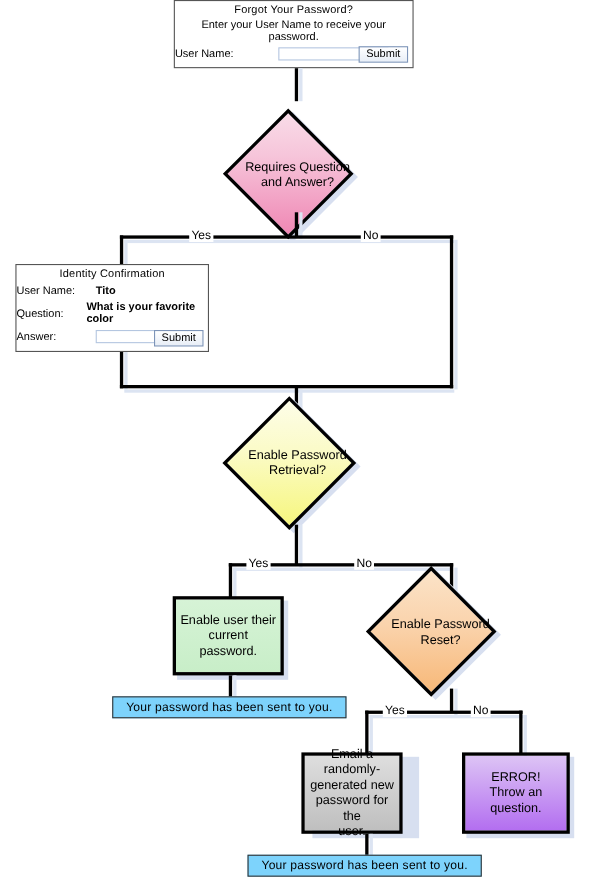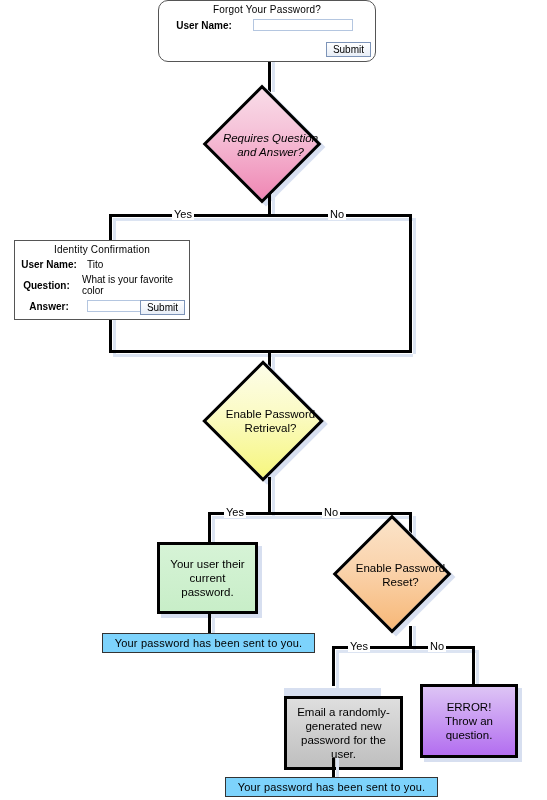--- a/index.html
+++ b/index.html
@@ -64,27 +64,27 @@
     text-align: center;
     font-size: 10px;
     padding-top: 2px;
   }
   .form-row {
     display: flex;
     align-items: center;
     padding-top: 4px;
   }
   .form-row .lbl {
-    text-align: center;
+    text-align: left;
     font-size: 10px;
     padding-right: 4px;
+  }
+  .form-row .txt {
+    font-size: 10px;
     font-weight: bold;
-  }
-  .form-row .txt {
-    font-size: 10px;
   }
   .form-input {
     border: 1px solid #b4c6e0;
     background: #ffffff;
     height: 12px;
     box-sizing: border-box;
   }
   .form-submit {
     position: absolute;
     border: 1px solid #7d94b8;
@@ -156,33 +156,34 @@
     line-height: 14px;
     color: #000000;
     white-space: nowrap;
   }
 </style>
 </head>
 <body>
 
 <div id="canvas">
 
-  <div class="form-box" style="left:158px; top:0px; width:218px; height:62px;border-radius:10px;">
+  <div class="form-box" style="left:158px; top:0px; width:218px; height:62px;">
     <div class="form-title">Forgot Your Password?</div>
+    <div class="form-sub">Enter your User Name to receive your password.</div>
     <div class="form-row">
       <div class="lbl" style="width:90px;">User Name:</div>
       <input class="form-input" type="text" style="width: 100px;" value="">
     </div>
     <button class="form-submit" style="right:4px; bottom:4px;">Submit</button>
   </div>
 
   <div class="shadow-v" style="left:272px; top:62px; height:30px;"></div>
   <div class="line-v" style="left:268px; top:62px; height:30px;"></div>
 
-  <div class="dia-wrap" style="left:198px; top:91px; width:145px; height:120px;font-style:italic;">
+  <div class="dia-wrap" style="left:198px; top:105px; width:145px; height:120px;">
     <div class="dia-shadow" style="left:26px; top:14px; width:84px; height:84px;"></div>
     <div class="dia dia-pink" style="left:22px; top:11px; width:84px; height:84px;"></div>
     <div class="dia-label" style="left:0px; top:40px; width:145px;">
       <span>Requires Question</span><br>
       <span>and Answer?</span>
     </div>
   </div>
 
   <div class="shadow-v" style="left:272px; top:193px; height:24px;"></div>
   <div class="line-v" style="left:268px; top:193px; height:22px;"></div>
@@ -240,21 +241,21 @@
 
   <div class="shadow-v" style="left:212px; top:516px; height:30px;"></div>
   <div class="line-v" style="left:208px; top:512px; height:32px;"></div>
 
   <div class="shadow-v" style="left:413px; top:516px; height:28px;"></div>
   <div class="line-v" style="left:409px; top:512px; height:28px;"></div>
 
   <div class="proc-shadow" style="left:161px; top:546px; width:101px; height:72px;"></div>
   <div class="proc proc-green" style="left:157px; top:542px; width:101px; height:72px;">
     <div>
-      <span>Your user their</span><br>
+      <span>Enable user their</span><br>
       <span>current password.</span>
     </div>
   </div>
 
   <div class="shadow-v" style="left:212px; top:614px; height:22px;"></div>
   <div class="line-v" style="left:208px; top:614px; height:20px;"></div>
 
   <div class="result-box" style="left:102px; top:633px; width:213px; height:20px;">Your password has been sent to you.</div>
 
   <div class="dia-wrap" style="left:328px; top:520px; width:145px; height:120px;">
@@ -274,21 +275,21 @@
   <div class="edge-label" style="left:348px; top:640px;">Yes</div>
   <div class="edge-label" style="left:428px; top:640px;">No</div>
 
   <div class="shadow-v" style="left:336px; top:650px; height:38px;"></div>
   <div class="line-v" style="left:332px; top:646px; height:40px;"></div>
 
   <div class="shadow-v" style="left:476px; top:650px; height:38px;"></div>
   <div class="line-v" style="left:472px; top:646px; height:40px;"></div>
 
   <div class="proc-shadow" style="left:284px; top:688px; width:97px; height:74px;"></div>
-  <div class="proc proc-gray" style="left:284px; top:684px; width:119px; height:74px;margin-top:12px;">
+  <div class="proc proc-gray" style="left:274px; top:684px; width:92px; height:74px;">
     <div>
       <span>Email a randomly-</span><br>
       <span>generated new</span><br>
       <span>password for the</span><br>
       <span>user.</span>
     </div>
   </div>
 
   <div class="proc-shadow" style="left:424px; top:688px; width:98px; height:74px;"></div>
   <div class="proc proc-purple" style="left:420px; top:684px; width:98px; height:74px;">

